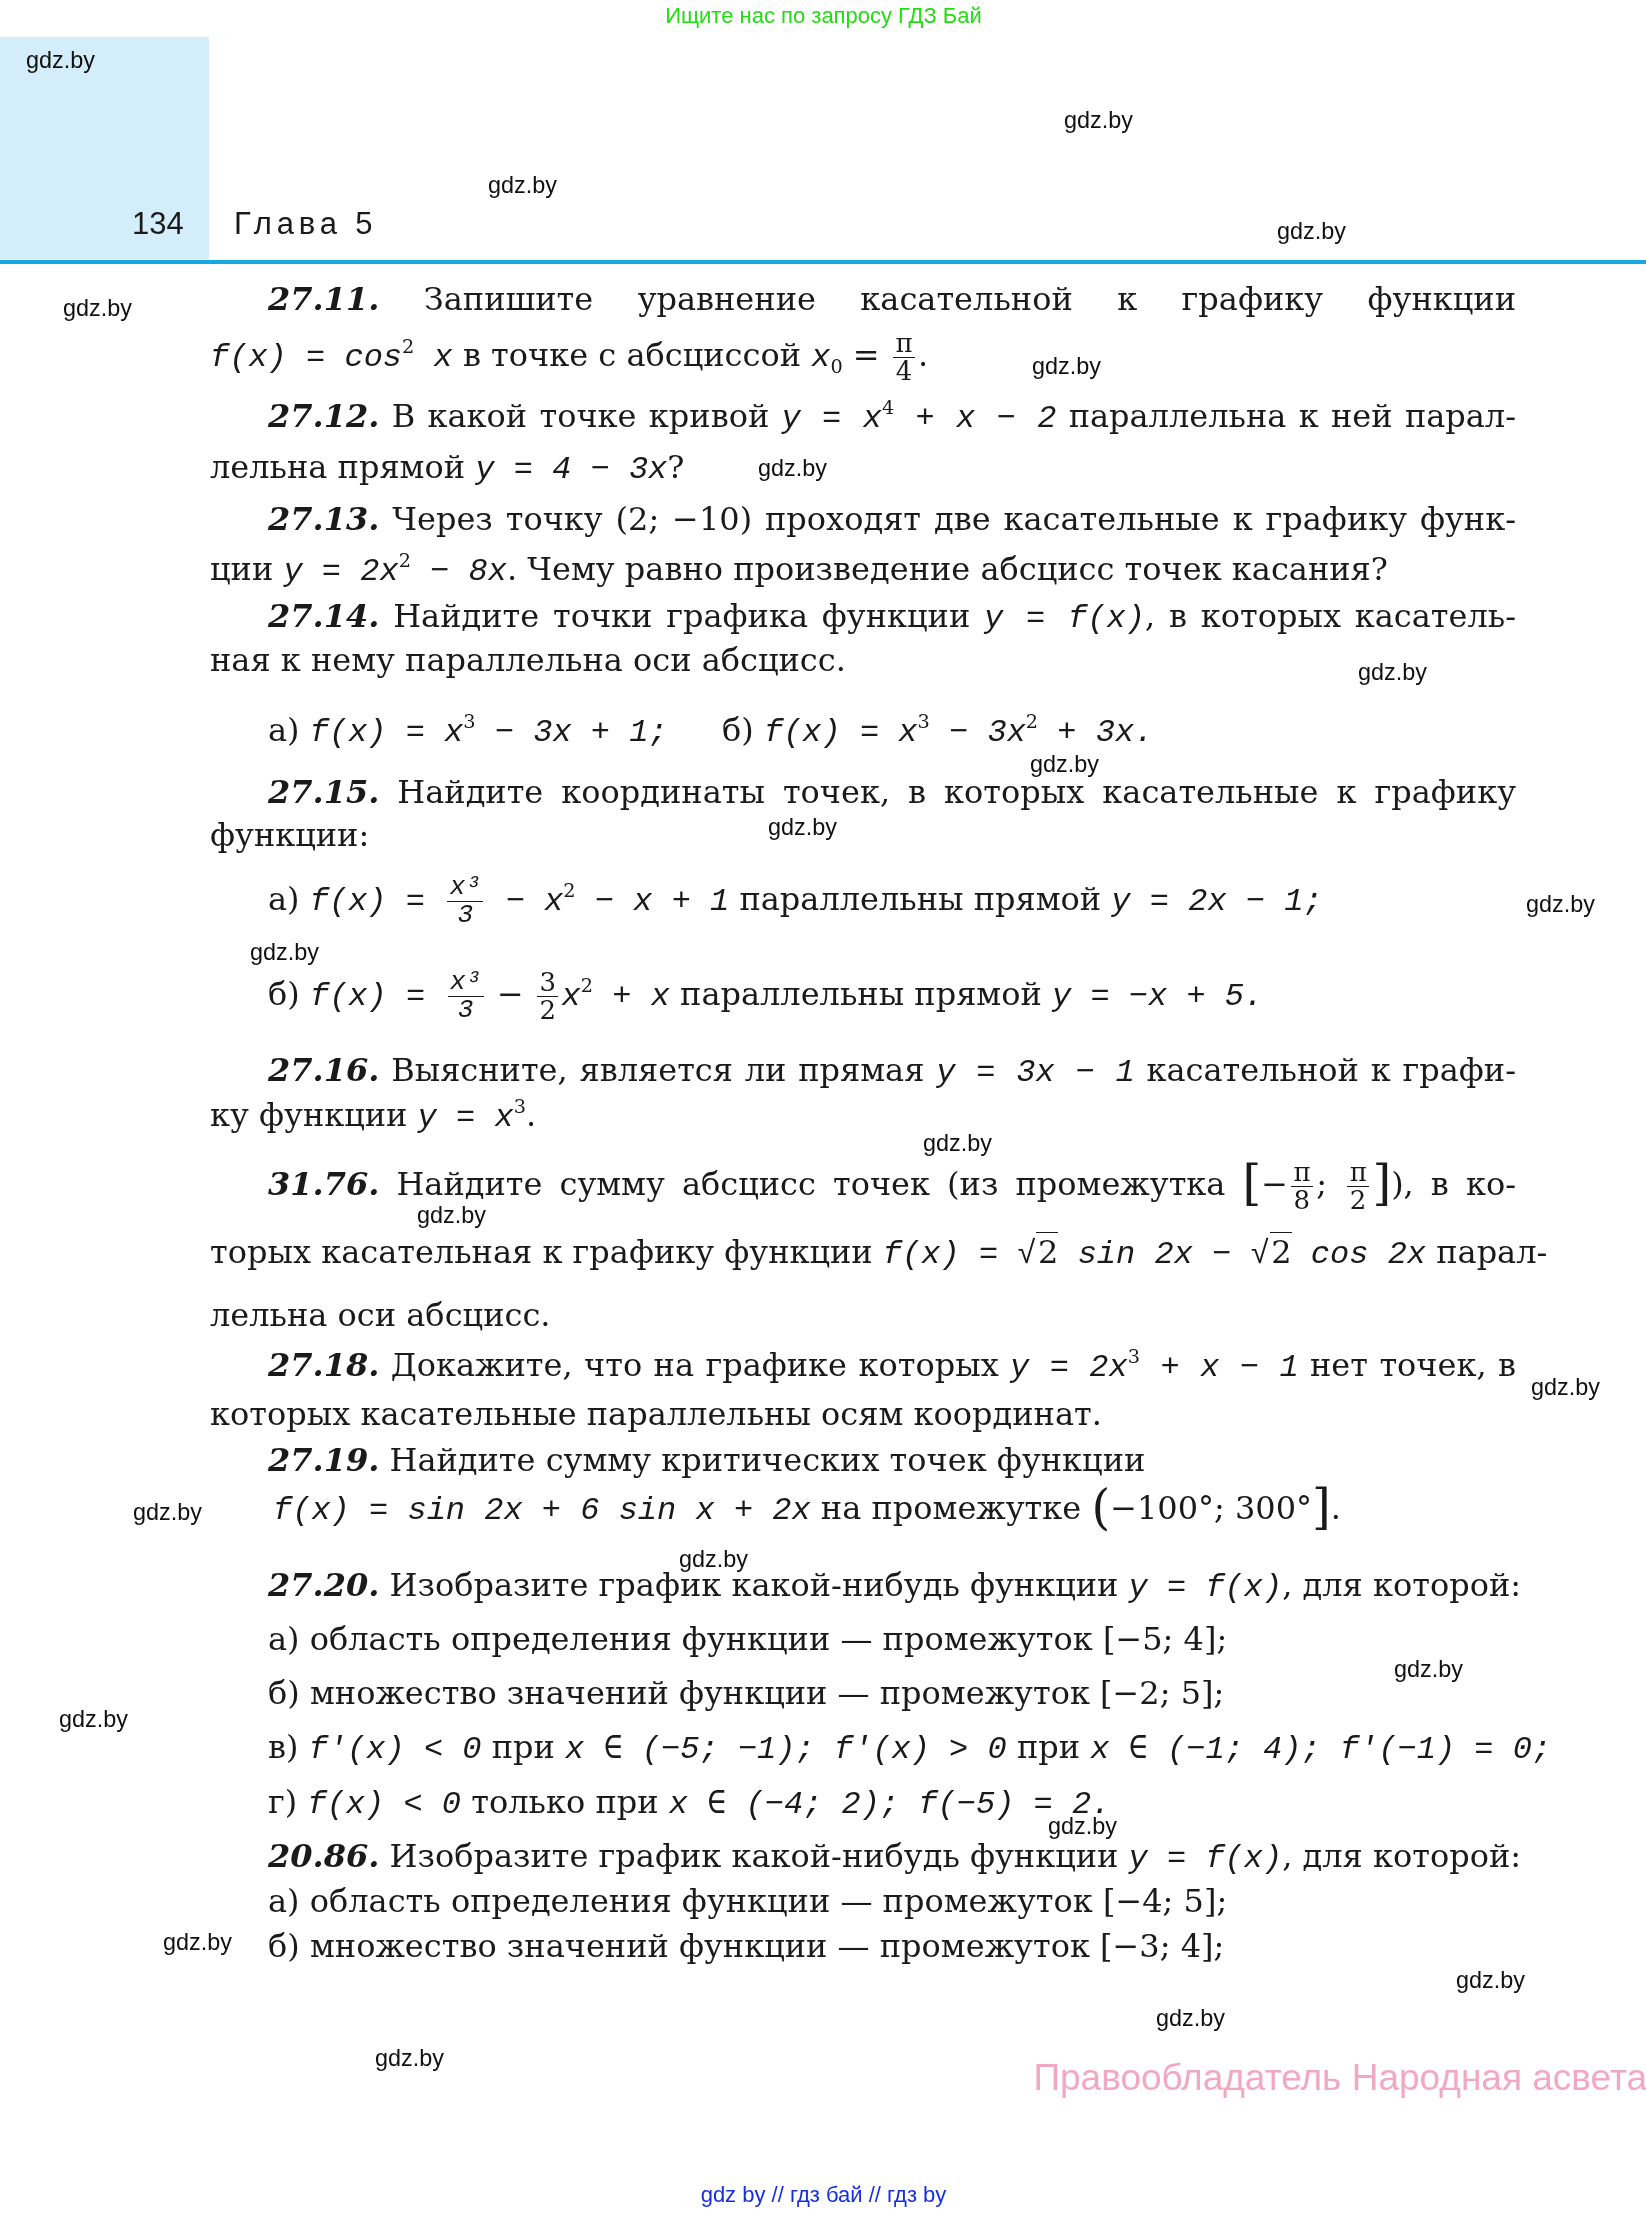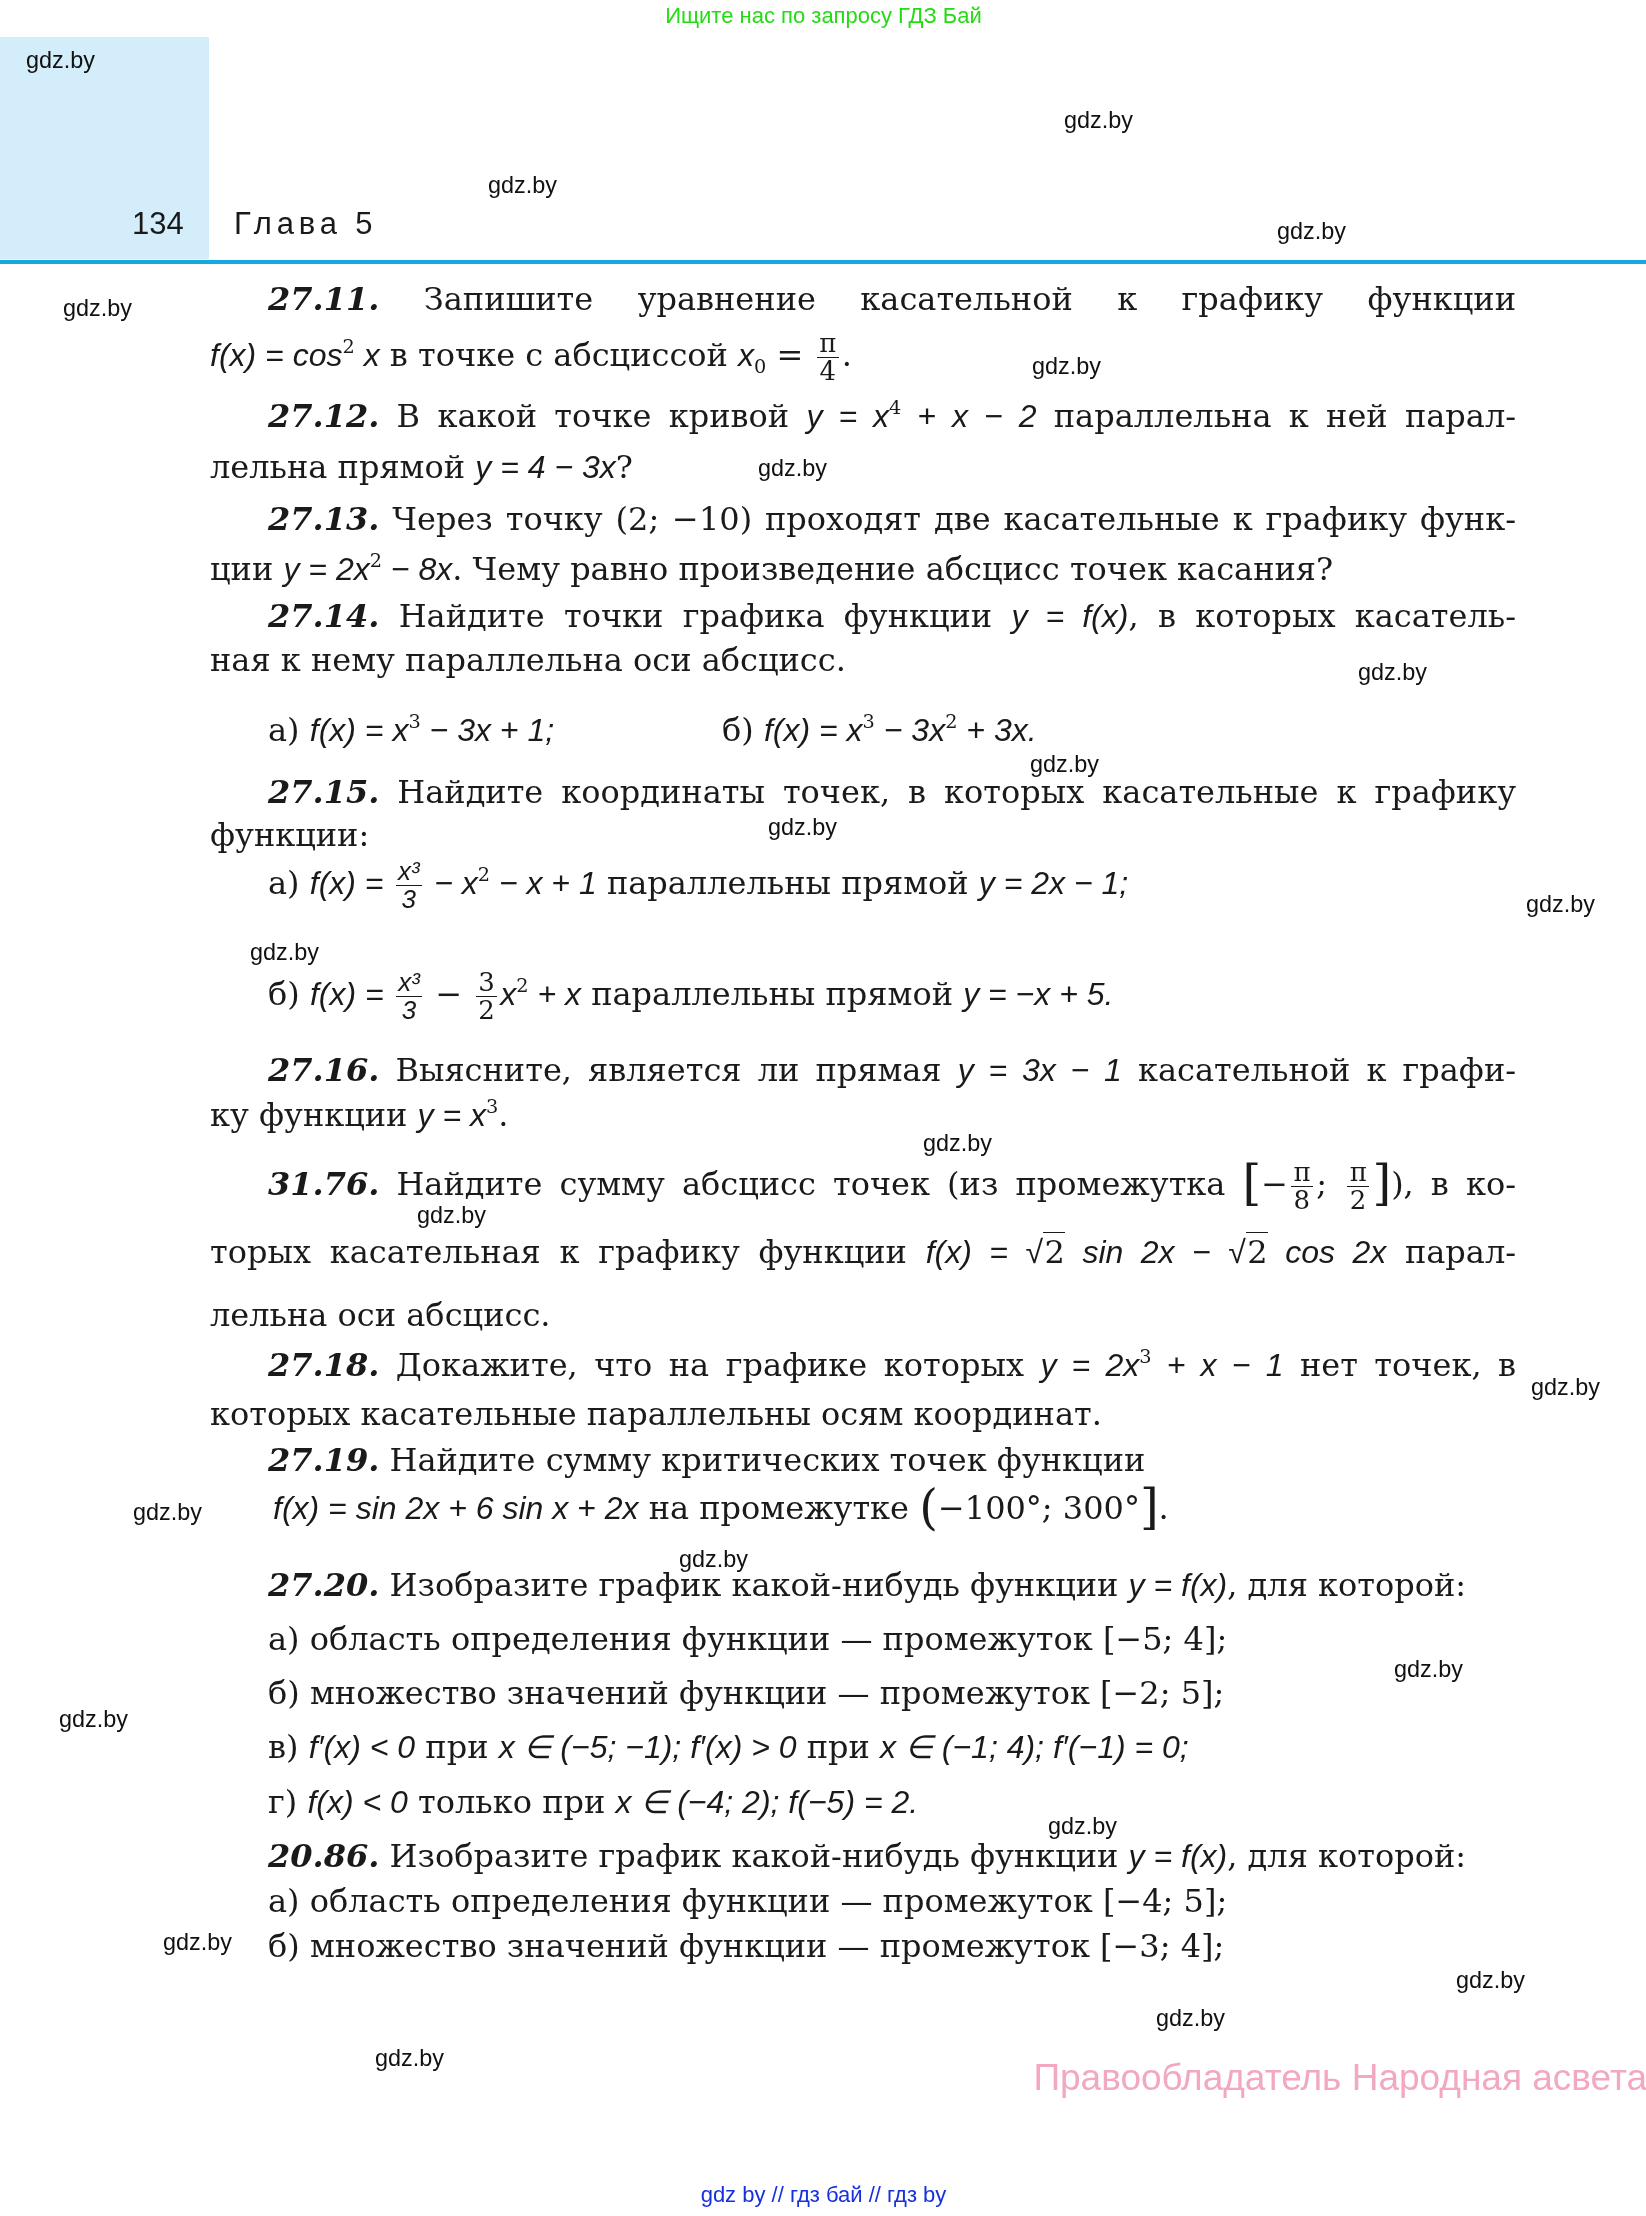--- a/index.html
+++ b/index.html
@@ -15,21 +15,21 @@
               font-size: 31px; color: #1a1a1a; }
   .chapter { position: absolute; left: 234px; top: 206px; font-family: "Liberation Sans", sans-serif;
              font-size: 31px; letter-spacing: 4.8px; color: #1a1a1a; }
 
   .wm { position: absolute; font-family: "Liberation Sans", sans-serif; font-size: 23.4px; color: #111; }
 
   .content { position: absolute; left: 210px; top: 274px; width: 1306px; }
   .line { position: absolute; left: 0; white-space: nowrap; font-size: 32px; line-height: 1.1; }
   .justify { width: 1306px; text-align: justify; text-align-last: justify; }
   .num { font-weight: bold; font-style: italic; }
-  .m { font-style: italic; font-family: Liberation Sans, sans-serif; }
+  .m { font-style: italic; font-family: Liberation Mono, monospace; }
   sup { font-size: 19.3px; vertical-align: 13px; line-height: 0; }
   sub { font-size: 19.3px; vertical-align: -6.4px; line-height: 0; }
   .frac { display: inline-block; vertical-align: middle; text-align: center; font-size: 26px; line-height: 1.05; margin: 0 3.2px; }
   .frac > span { display: block; padding: 0 2.4px; }
   .frac > span.top { border-bottom: 1.6px solid #1a1a1a; }
   .sqrt { border-top: 1.6px solid #1a1a1a; padding-left: 1.6px; }
   .big { font-size: 48px; vertical-align: -4.8px; font-weight: 300; }
 
   .copyright { position: absolute; left: 0; width: 1647px; top: 2057px; text-align: right;
                font-family: "Liberation Sans", sans-serif; font-size: 37px; color: #f2a8bf; }
@@ -107,21 +107,21 @@
   <div class="line" style="top:439px;left:512px">
     <span>б) </span><span class="m">f(x) = x</span><sup>3</sup><span class="m"> − 3x</span><sup>2</sup><span class="m"> + 3x.</span>
   </div>
 
   <div class="line justify" style="top:501px">
     <span style="padding-left:58px"></span><span class="num">27.15.</span><span> Найдите координаты точек, в которых касательные к графику</span>
   </div>
   <div class="line" style="top:544px">
     <span>функции:</span>
   </div>
-  <div class="line" style="top:584px;left:58px">
+  <div class="line" style="top:600px;left:58px">
     <span>а) </span><span class="m">f(x) = </span><span class="frac m"><span class="top">x³</span><span>3</span></span><span class="m"> − x</span><sup>2</sup><span class="m"> − x + 1</span><span> параллельны прямой </span><span class="m">y = 2x − 1;</span>
   </div>
   <div class="line" style="top:695px;left:58px">
     <span>б) </span><span class="m">f(x) = </span><span class="frac m"><span class="top">x³</span><span>3</span></span><span> − </span><span class="frac"><span class="top">3</span><span>2</span></span><span class="m">x</span><sup>2</sup><span class="m"> + x</span><span> параллельны прямой </span><span class="m">y = −x + 5.</span>
   </div>
 
   <div class="line justify" style="top:779px">
     <span style="padding-left:58px"></span><span class="num">27.16.</span><span> Выясните, является ли прямая </span><span class="m">y = 3x − 1</span><span> касательной к графи-</span>
   </div>
   <div class="line" style="top:824px">

